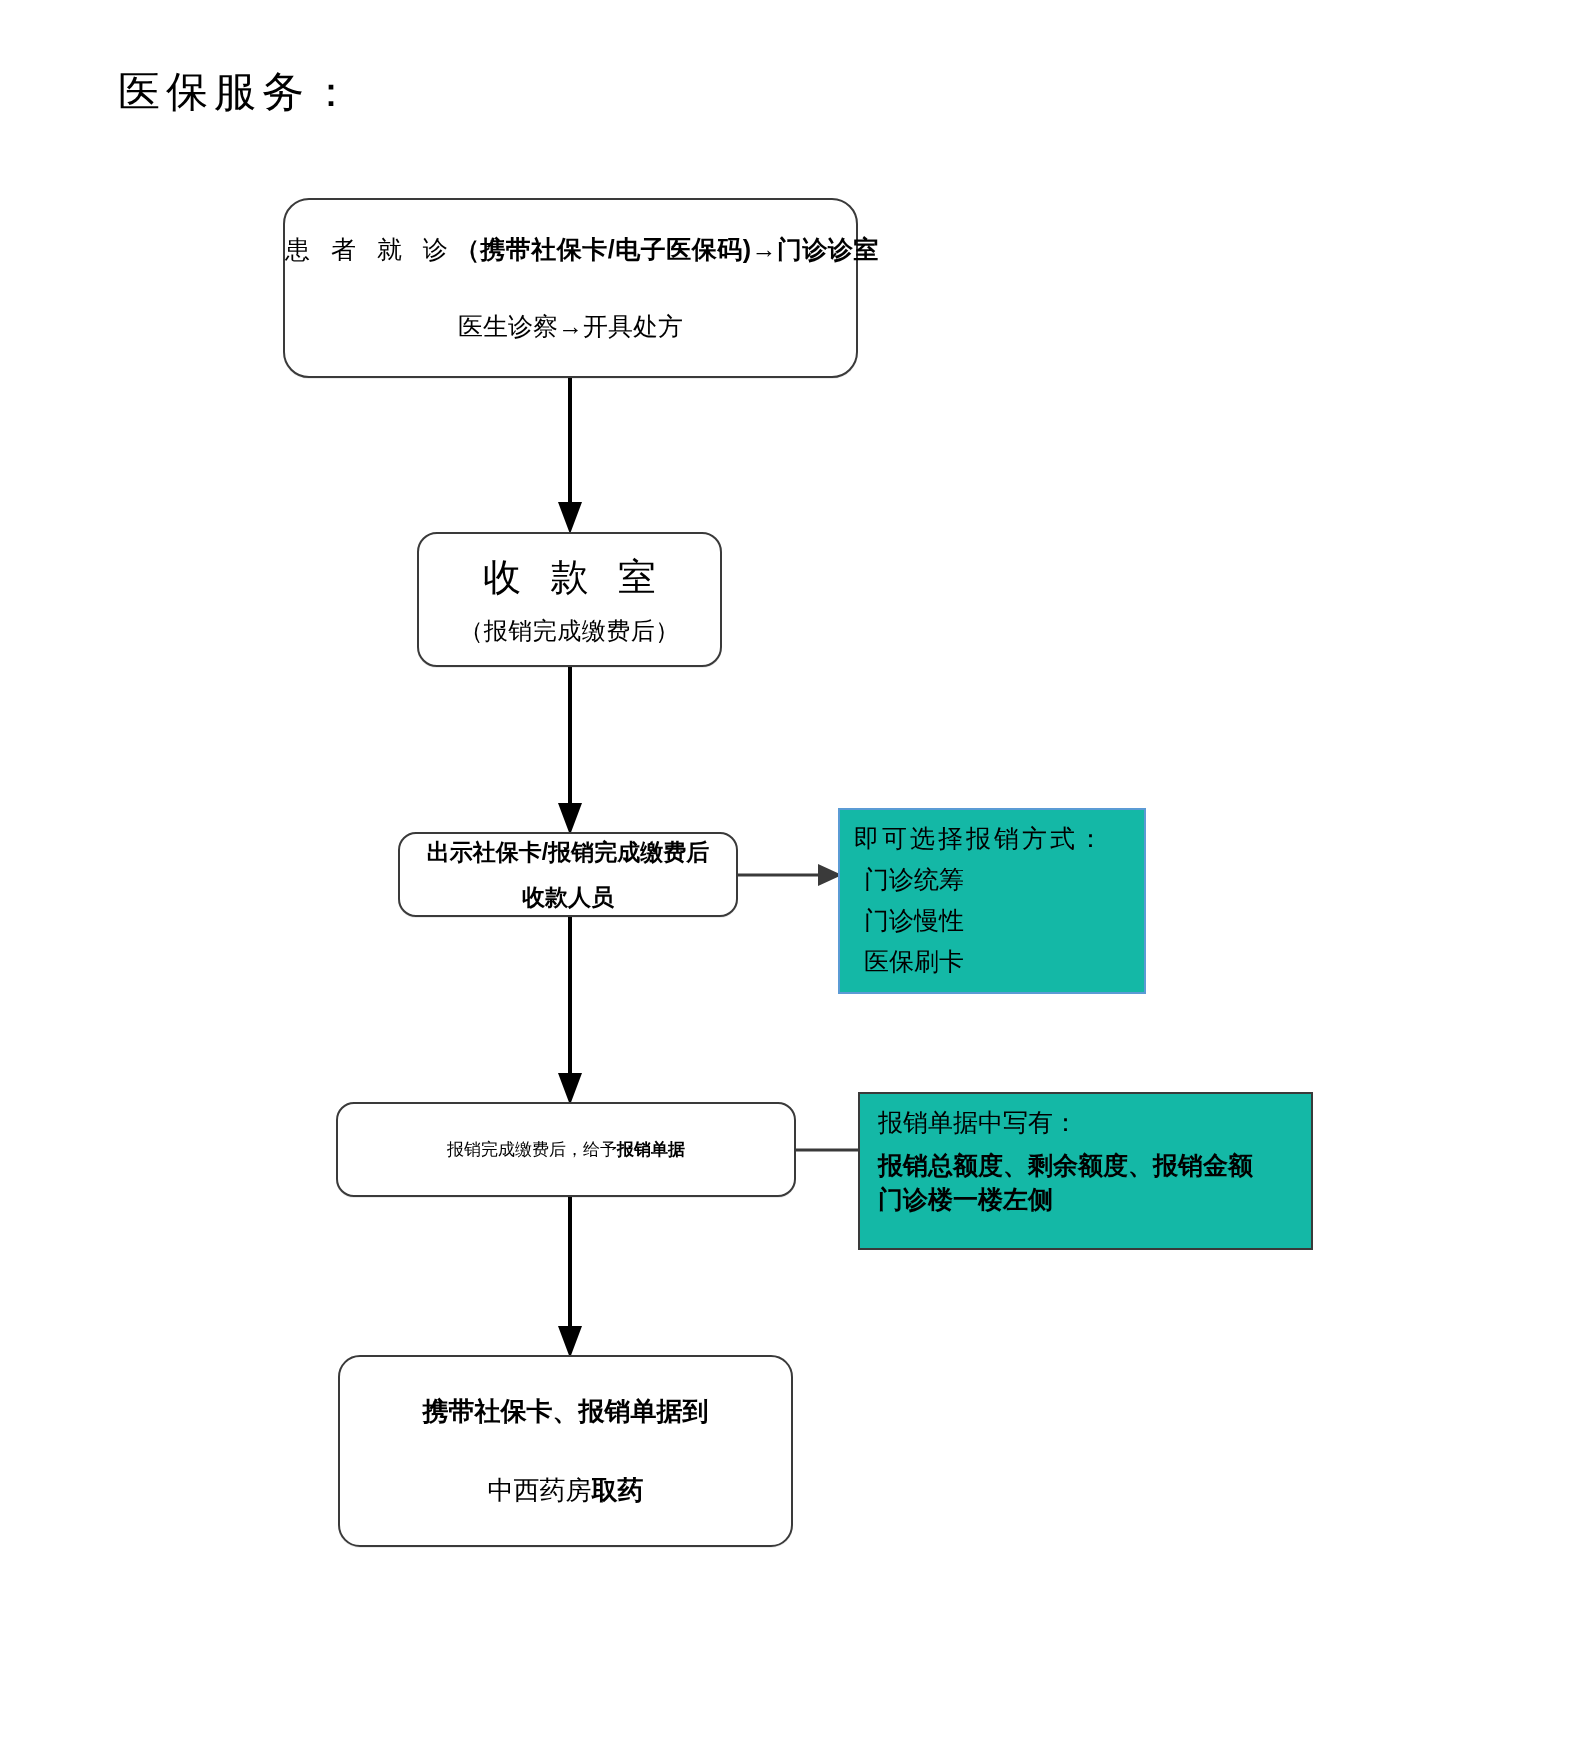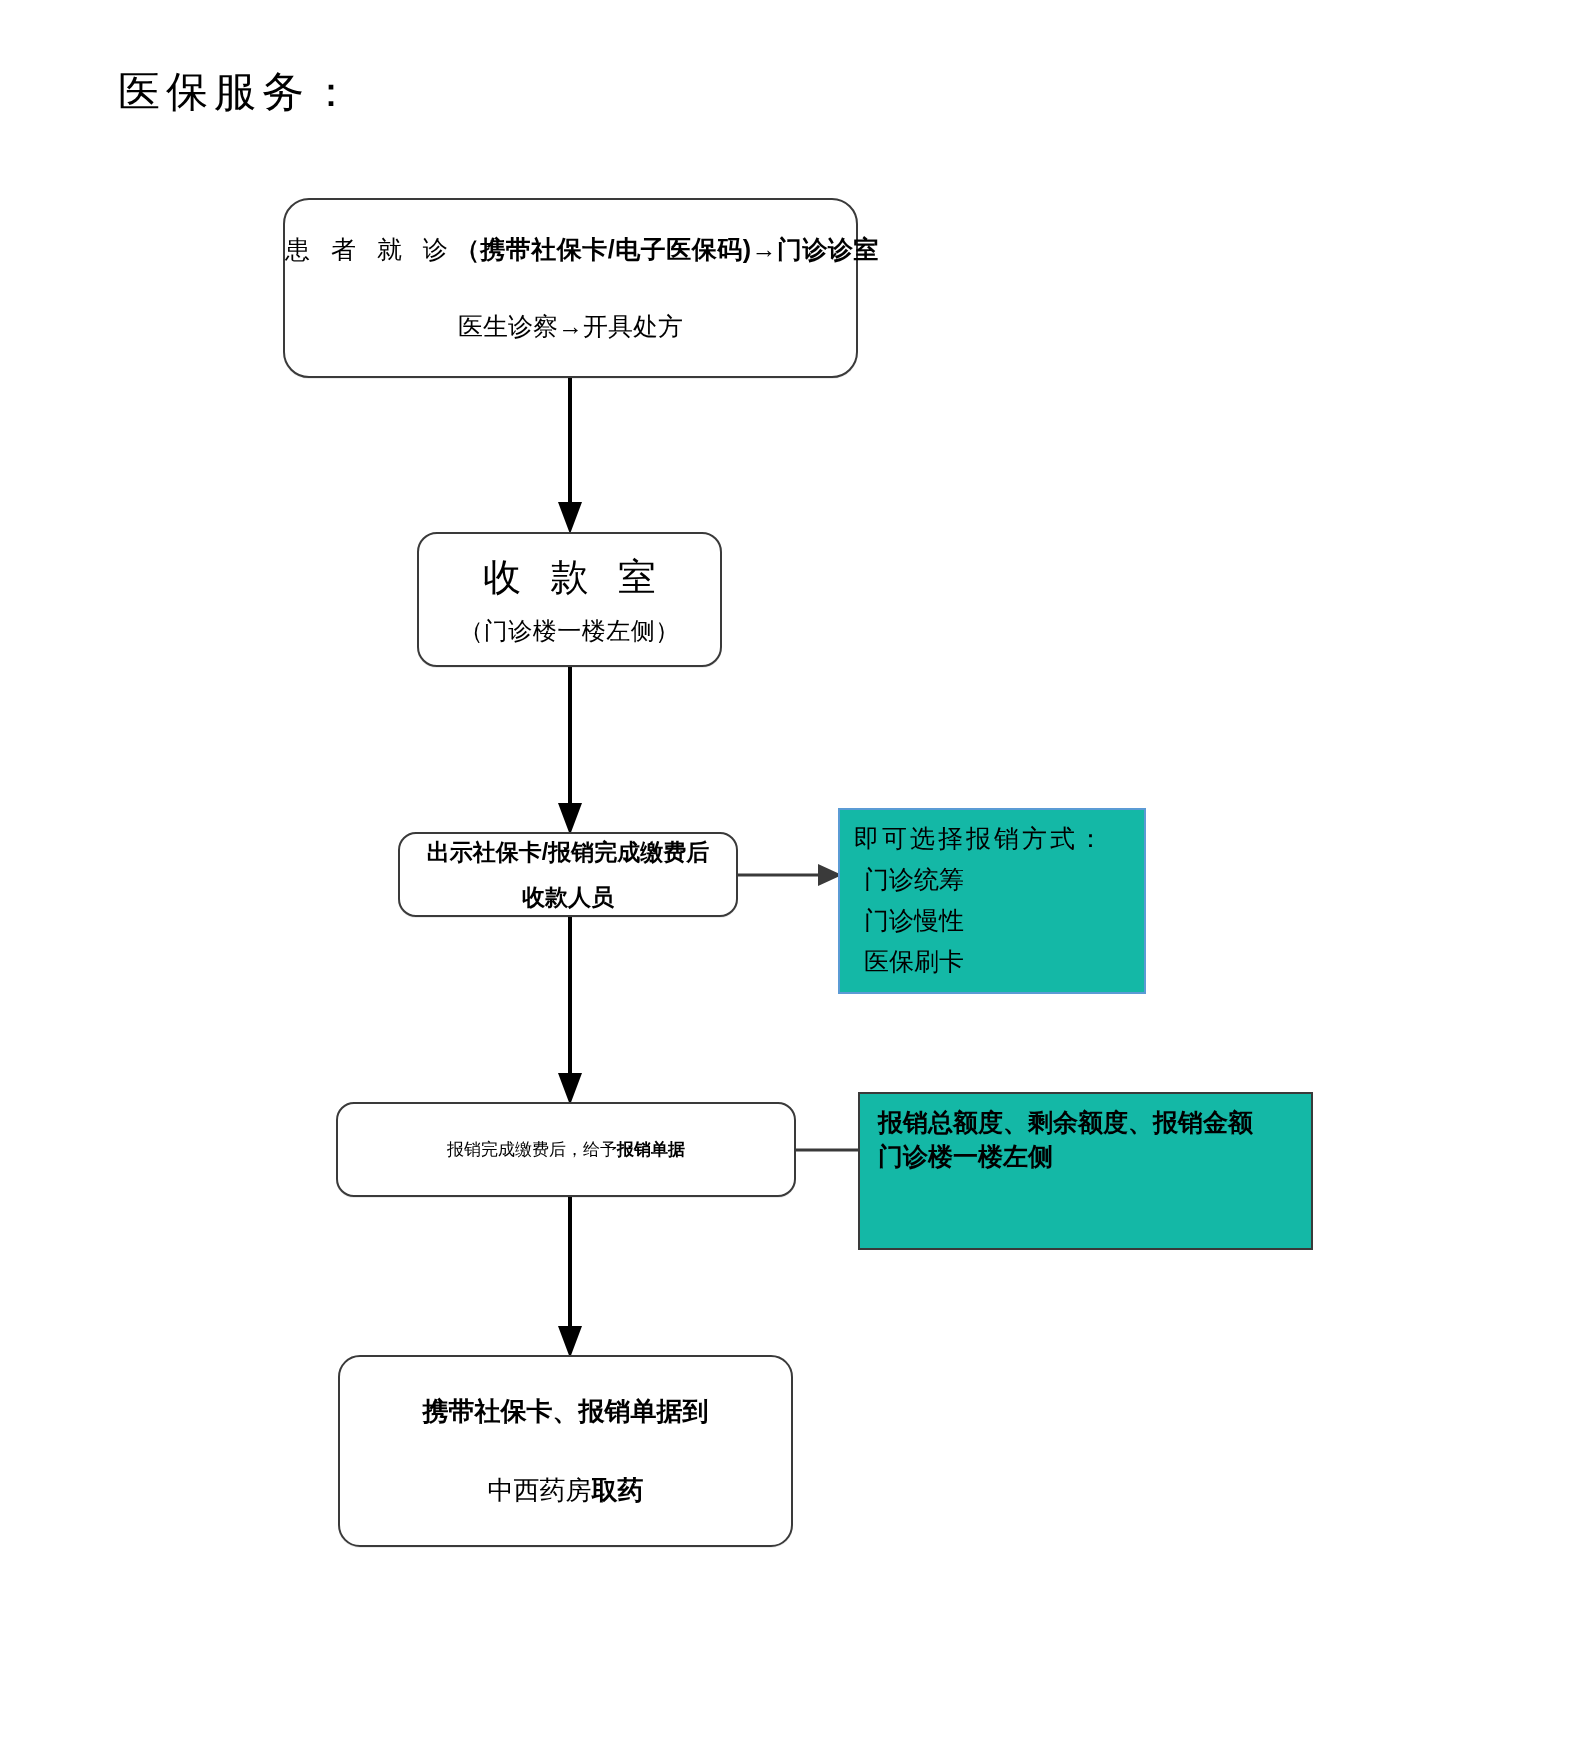--- a/index.html
+++ b/index.html
@@ -232,21 +232,21 @@
     <polygon points="25,163 13,131 37,131" fill="#000"></polygon>
   </svg>
 
   <div class="flow-box" id="box-intake">
     <span class="line line1"><span class="sp">患 者 就 诊</span><span>（携带社保卡/电子医保码)→门诊诊室</span></span>
     <span class="line line2">医生诊察→开具处方</span>
   </div>
 
   <div class="flow-box" id="box-cashier">
     <span class="line title">收 款 室</span>
-    <span class="line sub">（门诊楼一楼左侧）</span>
+    <span class="line sub">（报销完成缴费后）</span>
   </div>
 
   <div class="flow-box" id="box-showcard">
     <span class="line line1">出示社保卡/报销完成缴费后</span>
     <span class="line line2">收款人员</span>
   </div>
 
   <div class="flow-box" id="box-receipt">
     <span class="line"><span>报销完成缴费后，给予</span><span class="em">报销单据</span></span>
   </div>
@@ -257,17 +257,18 @@
   </div>
 
   <div class="note-box" id="note-methods">
     <div class="head">即可选择报销方式：</div>
     <div class="opt">门诊统筹</div>
     <div class="opt">门诊慢性</div>
     <div class="opt">医保刷卡</div>
   </div>
 
   <div class="note-box" id="note-receipt-detail">
+    <div class="head">报销单据中写有：</div>
     <div class="body">报销总额度、剩余额度、报销金额</div>
     <div class="body">门诊楼一楼左侧</div>
   </div>
 
 </div>
 
 </body></html>

